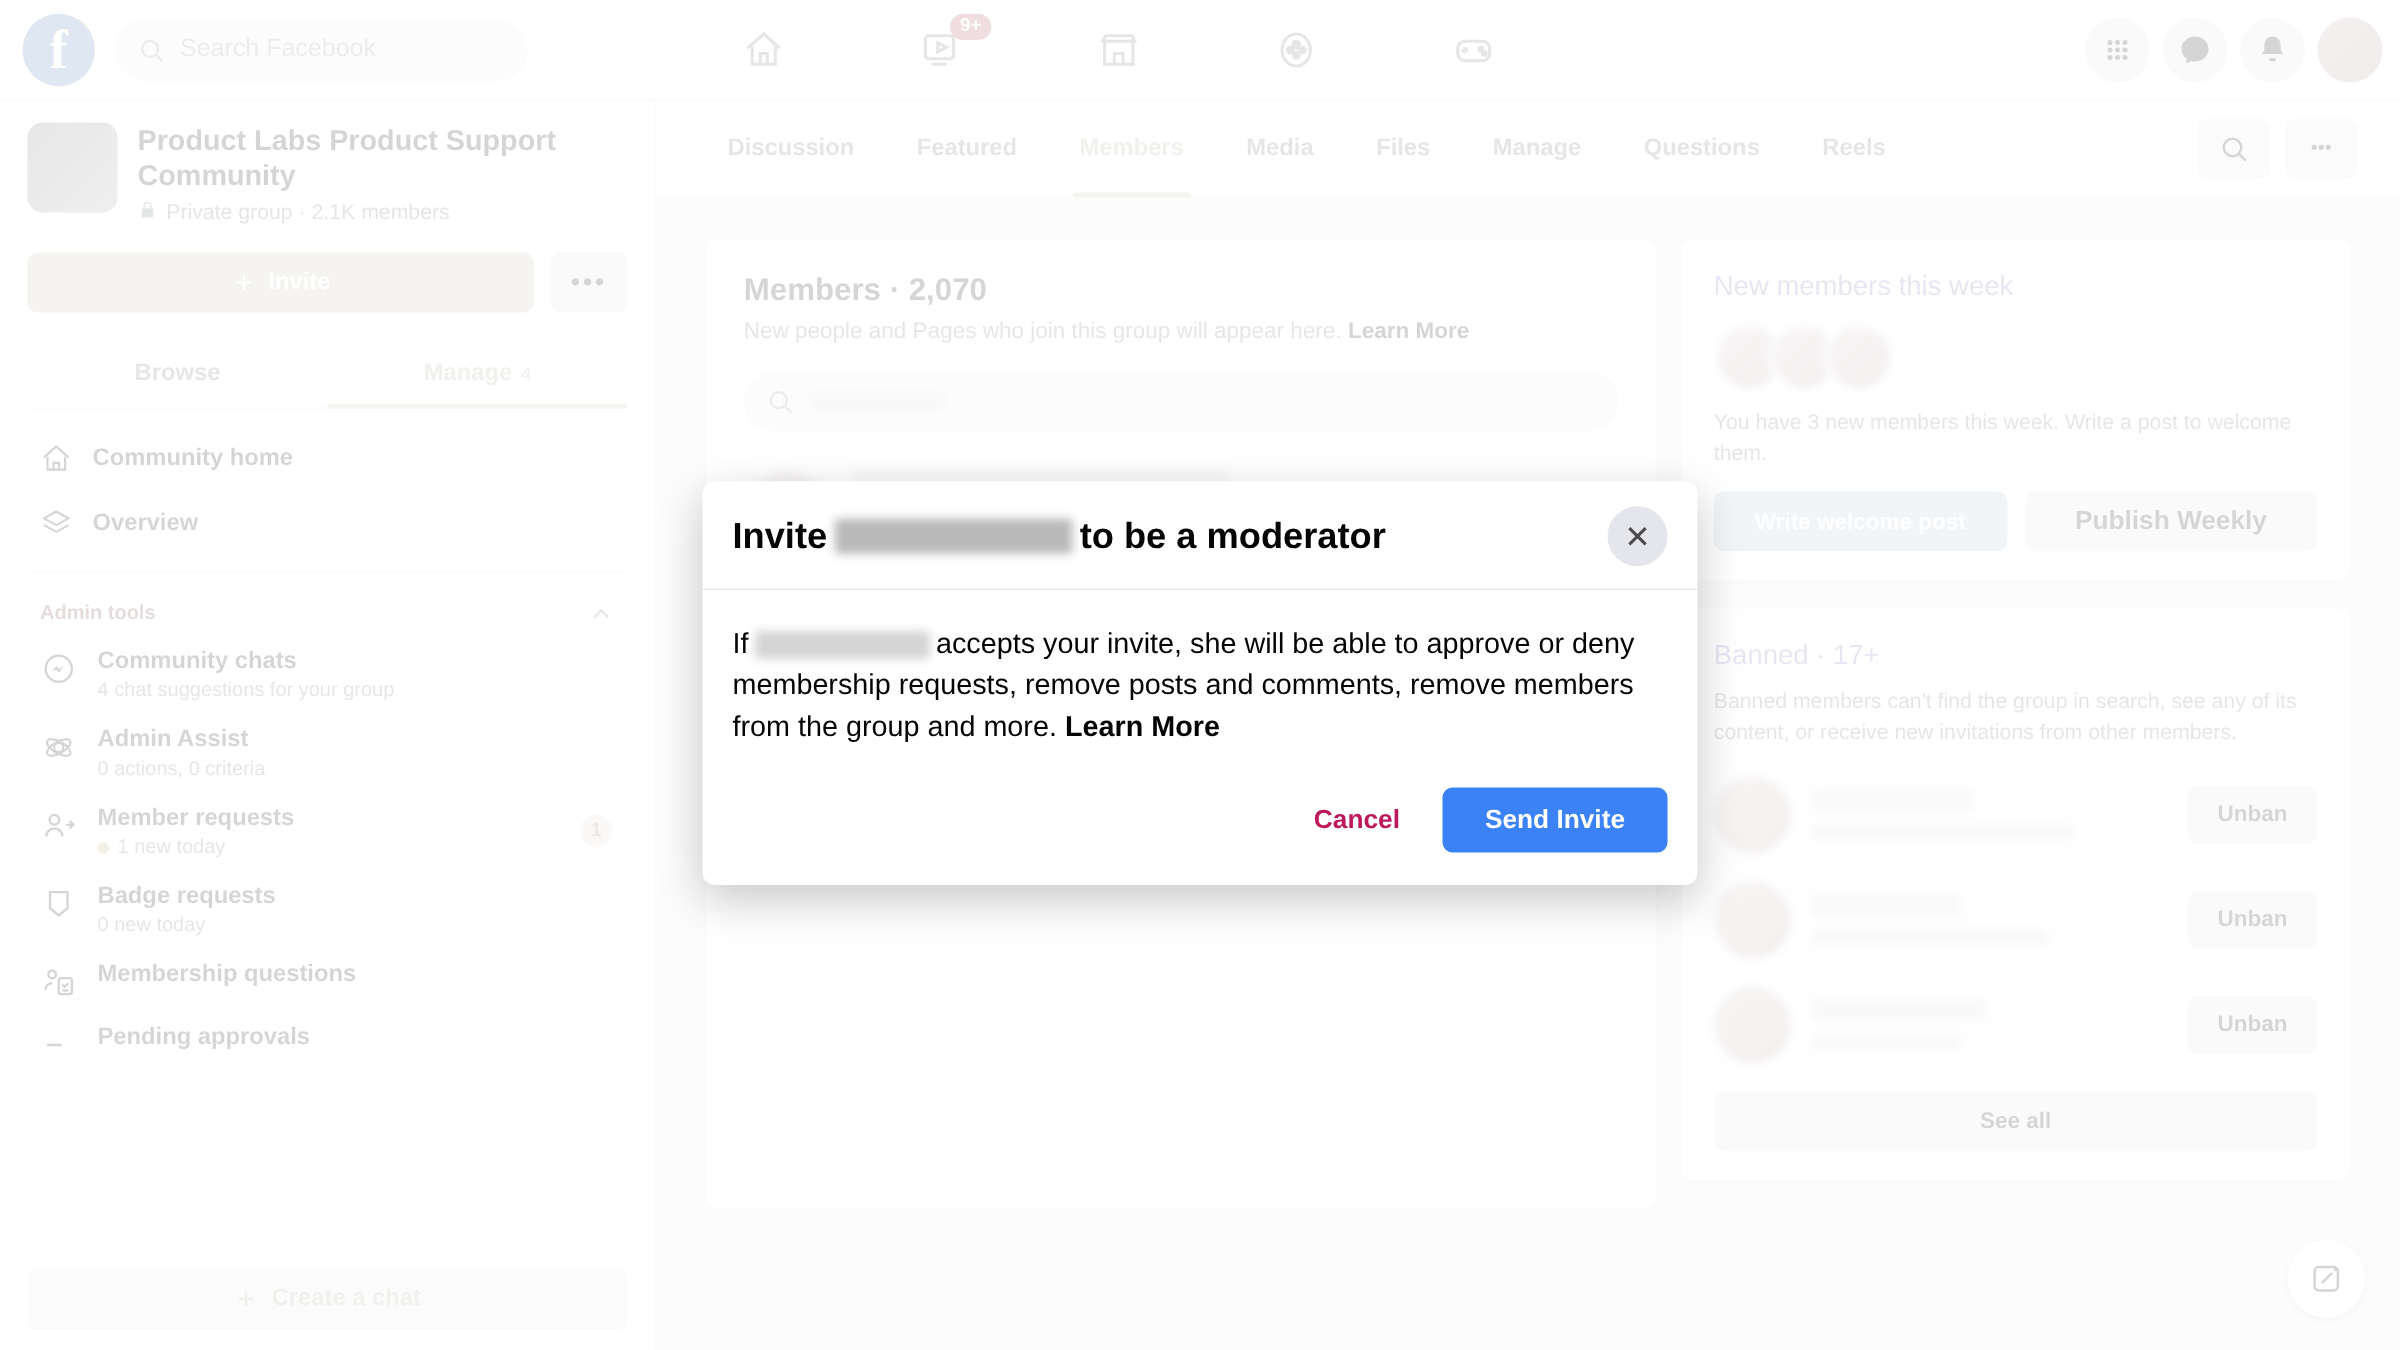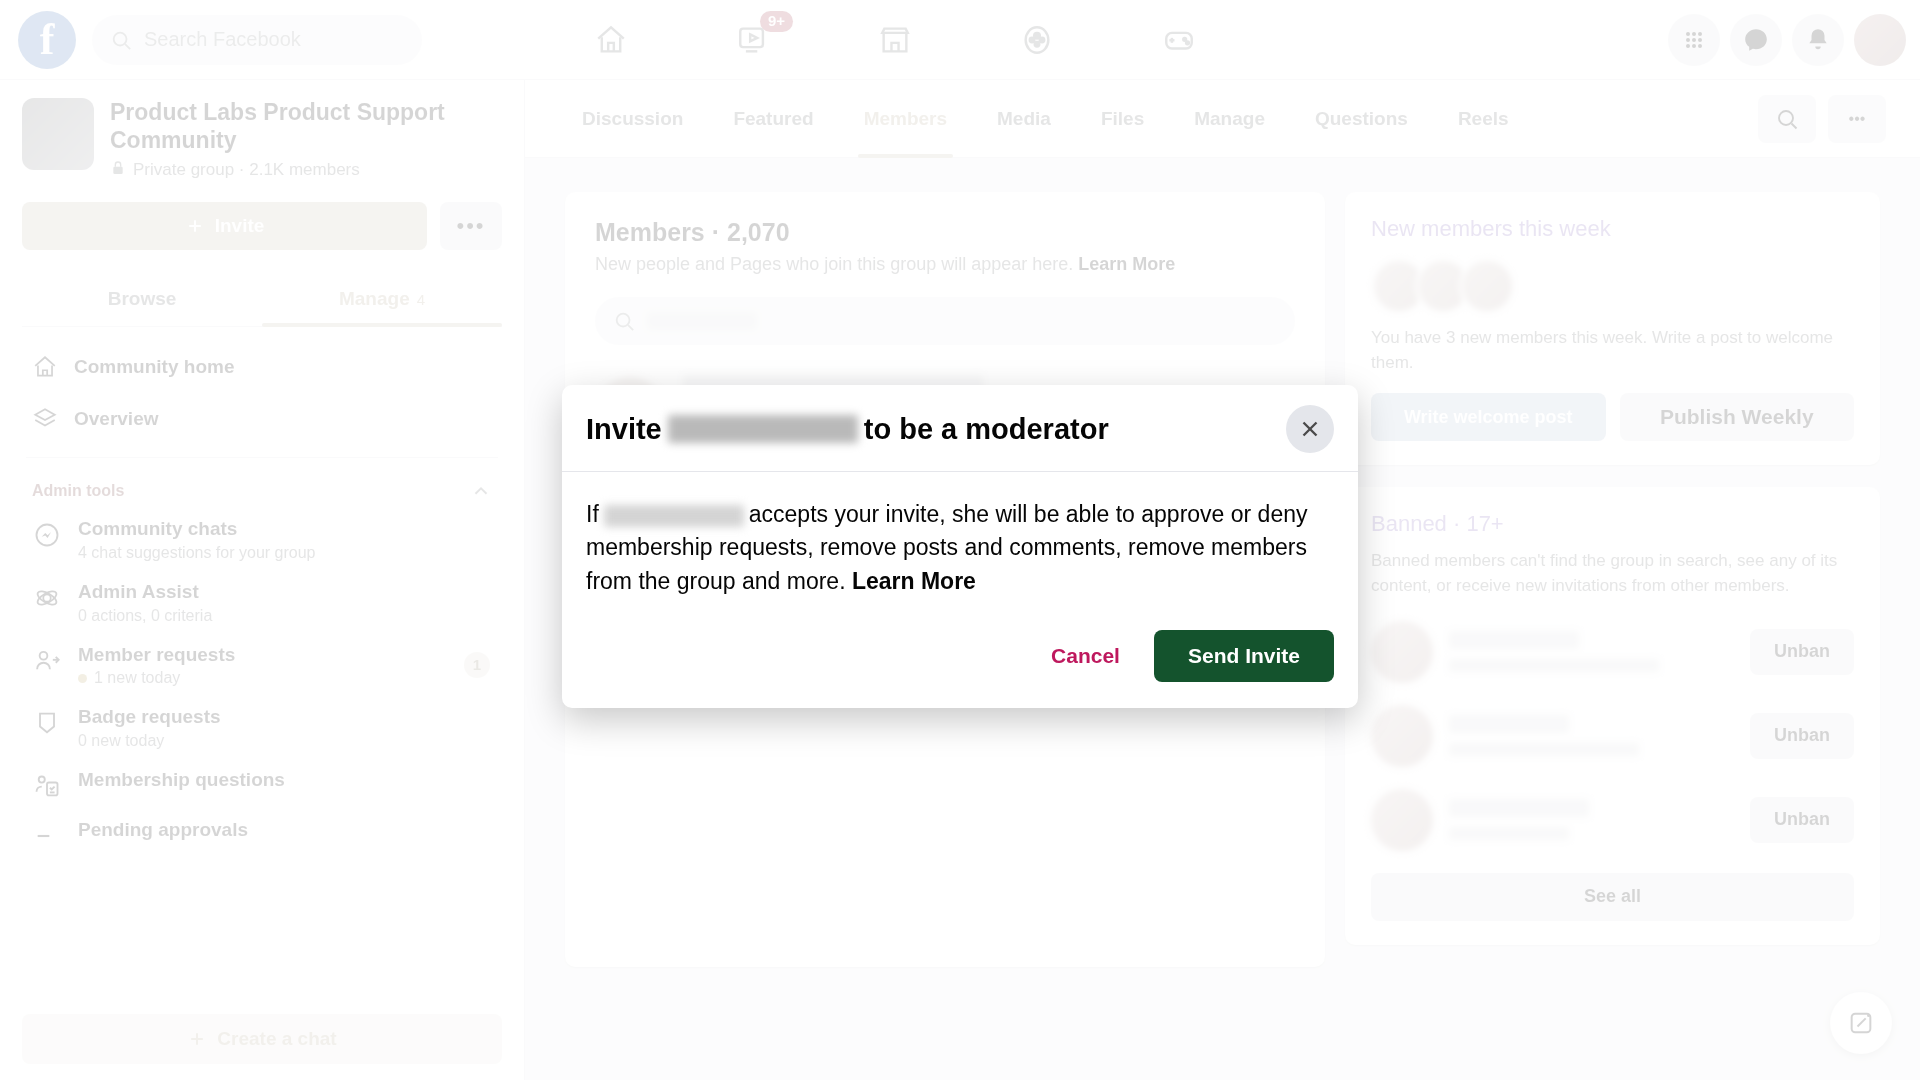--- a/index.html
+++ b/index.html
@@ -261,21 +261,21 @@
   .modal-text b { font-weight: bold; }
   .modal-foot {
     display: flex; justify-content: flex-end; align-items: center;
     gap: 16px; padding: 22px 24px 26px 24px;
   }
   .btn-cancel {
     color: #be185d; font-size: 21px; font-weight: bold; padding: 12px 18px;
     border-radius: 8px; background: transparent;
   }
   .btn-send {
-    background: #14532d; color: #fff; font-size: 21px; font-weight: bold;
+    background: #3b82f6; color: #fff; font-size: 21px; font-weight: bold;
     padding: 14px 34px; border-radius: 8px;
   }
   svg { display: block; }
 </style>
 </head>
 <body>
 
 <div id="app">
 
   <div class="topbar">

